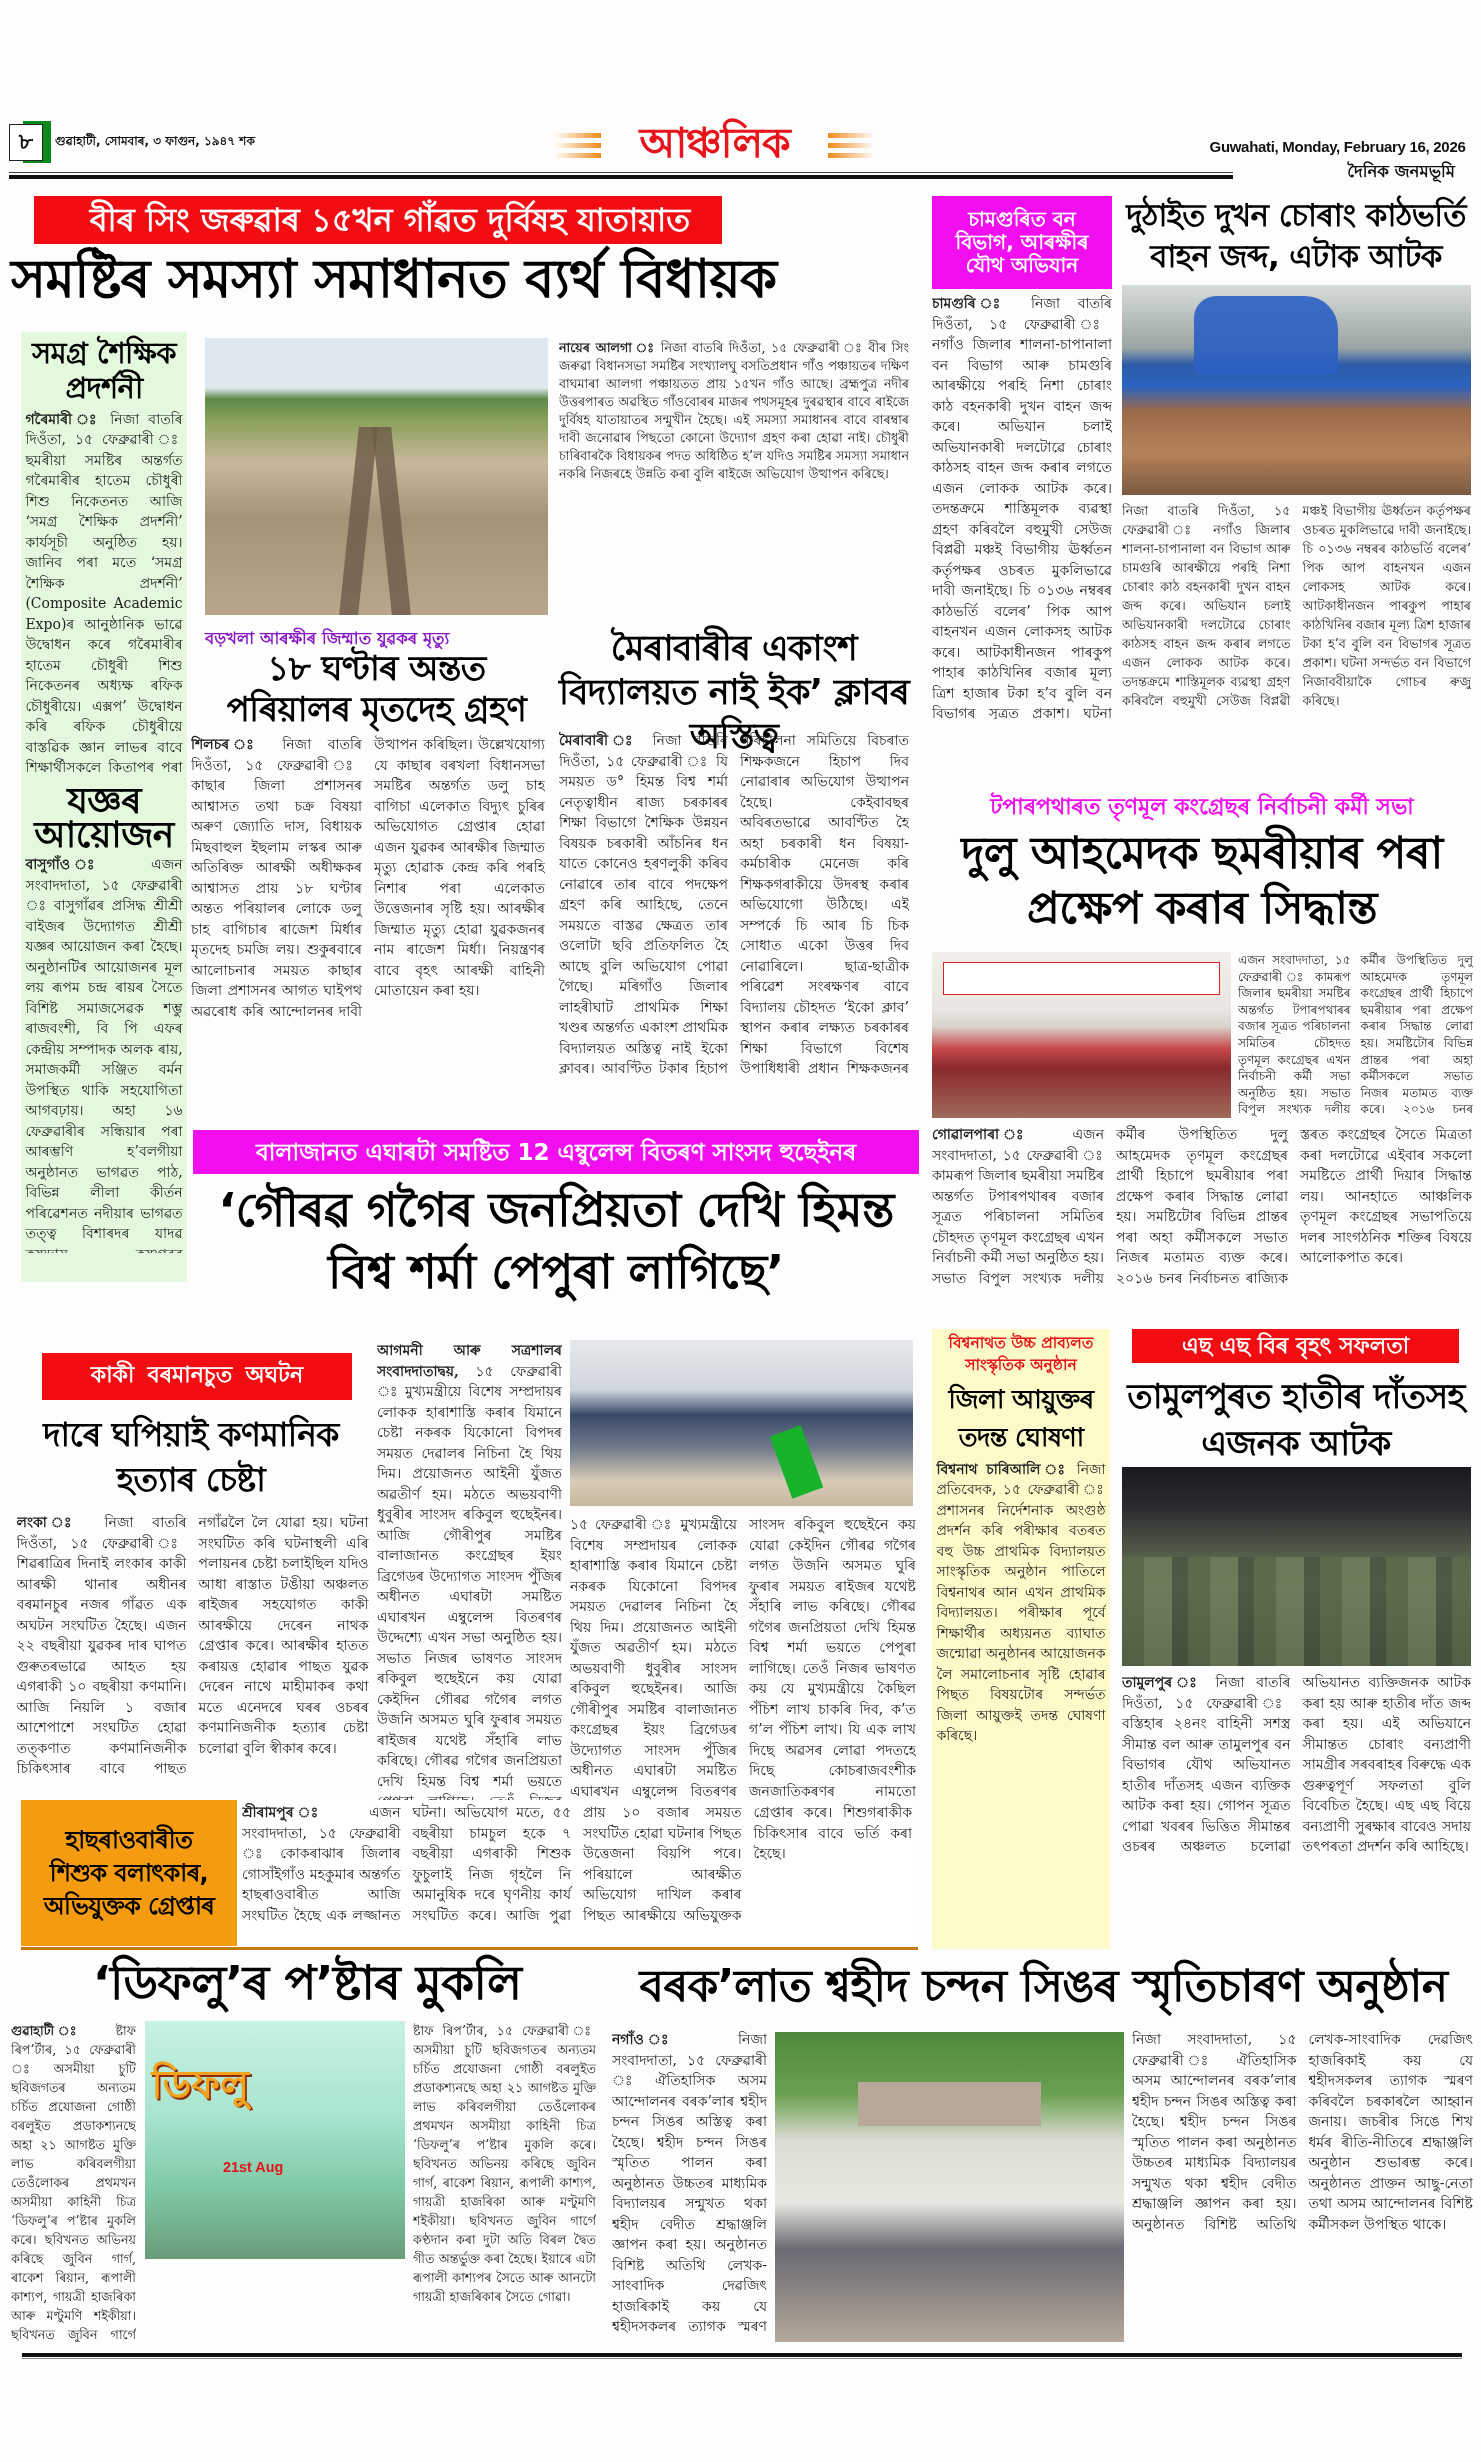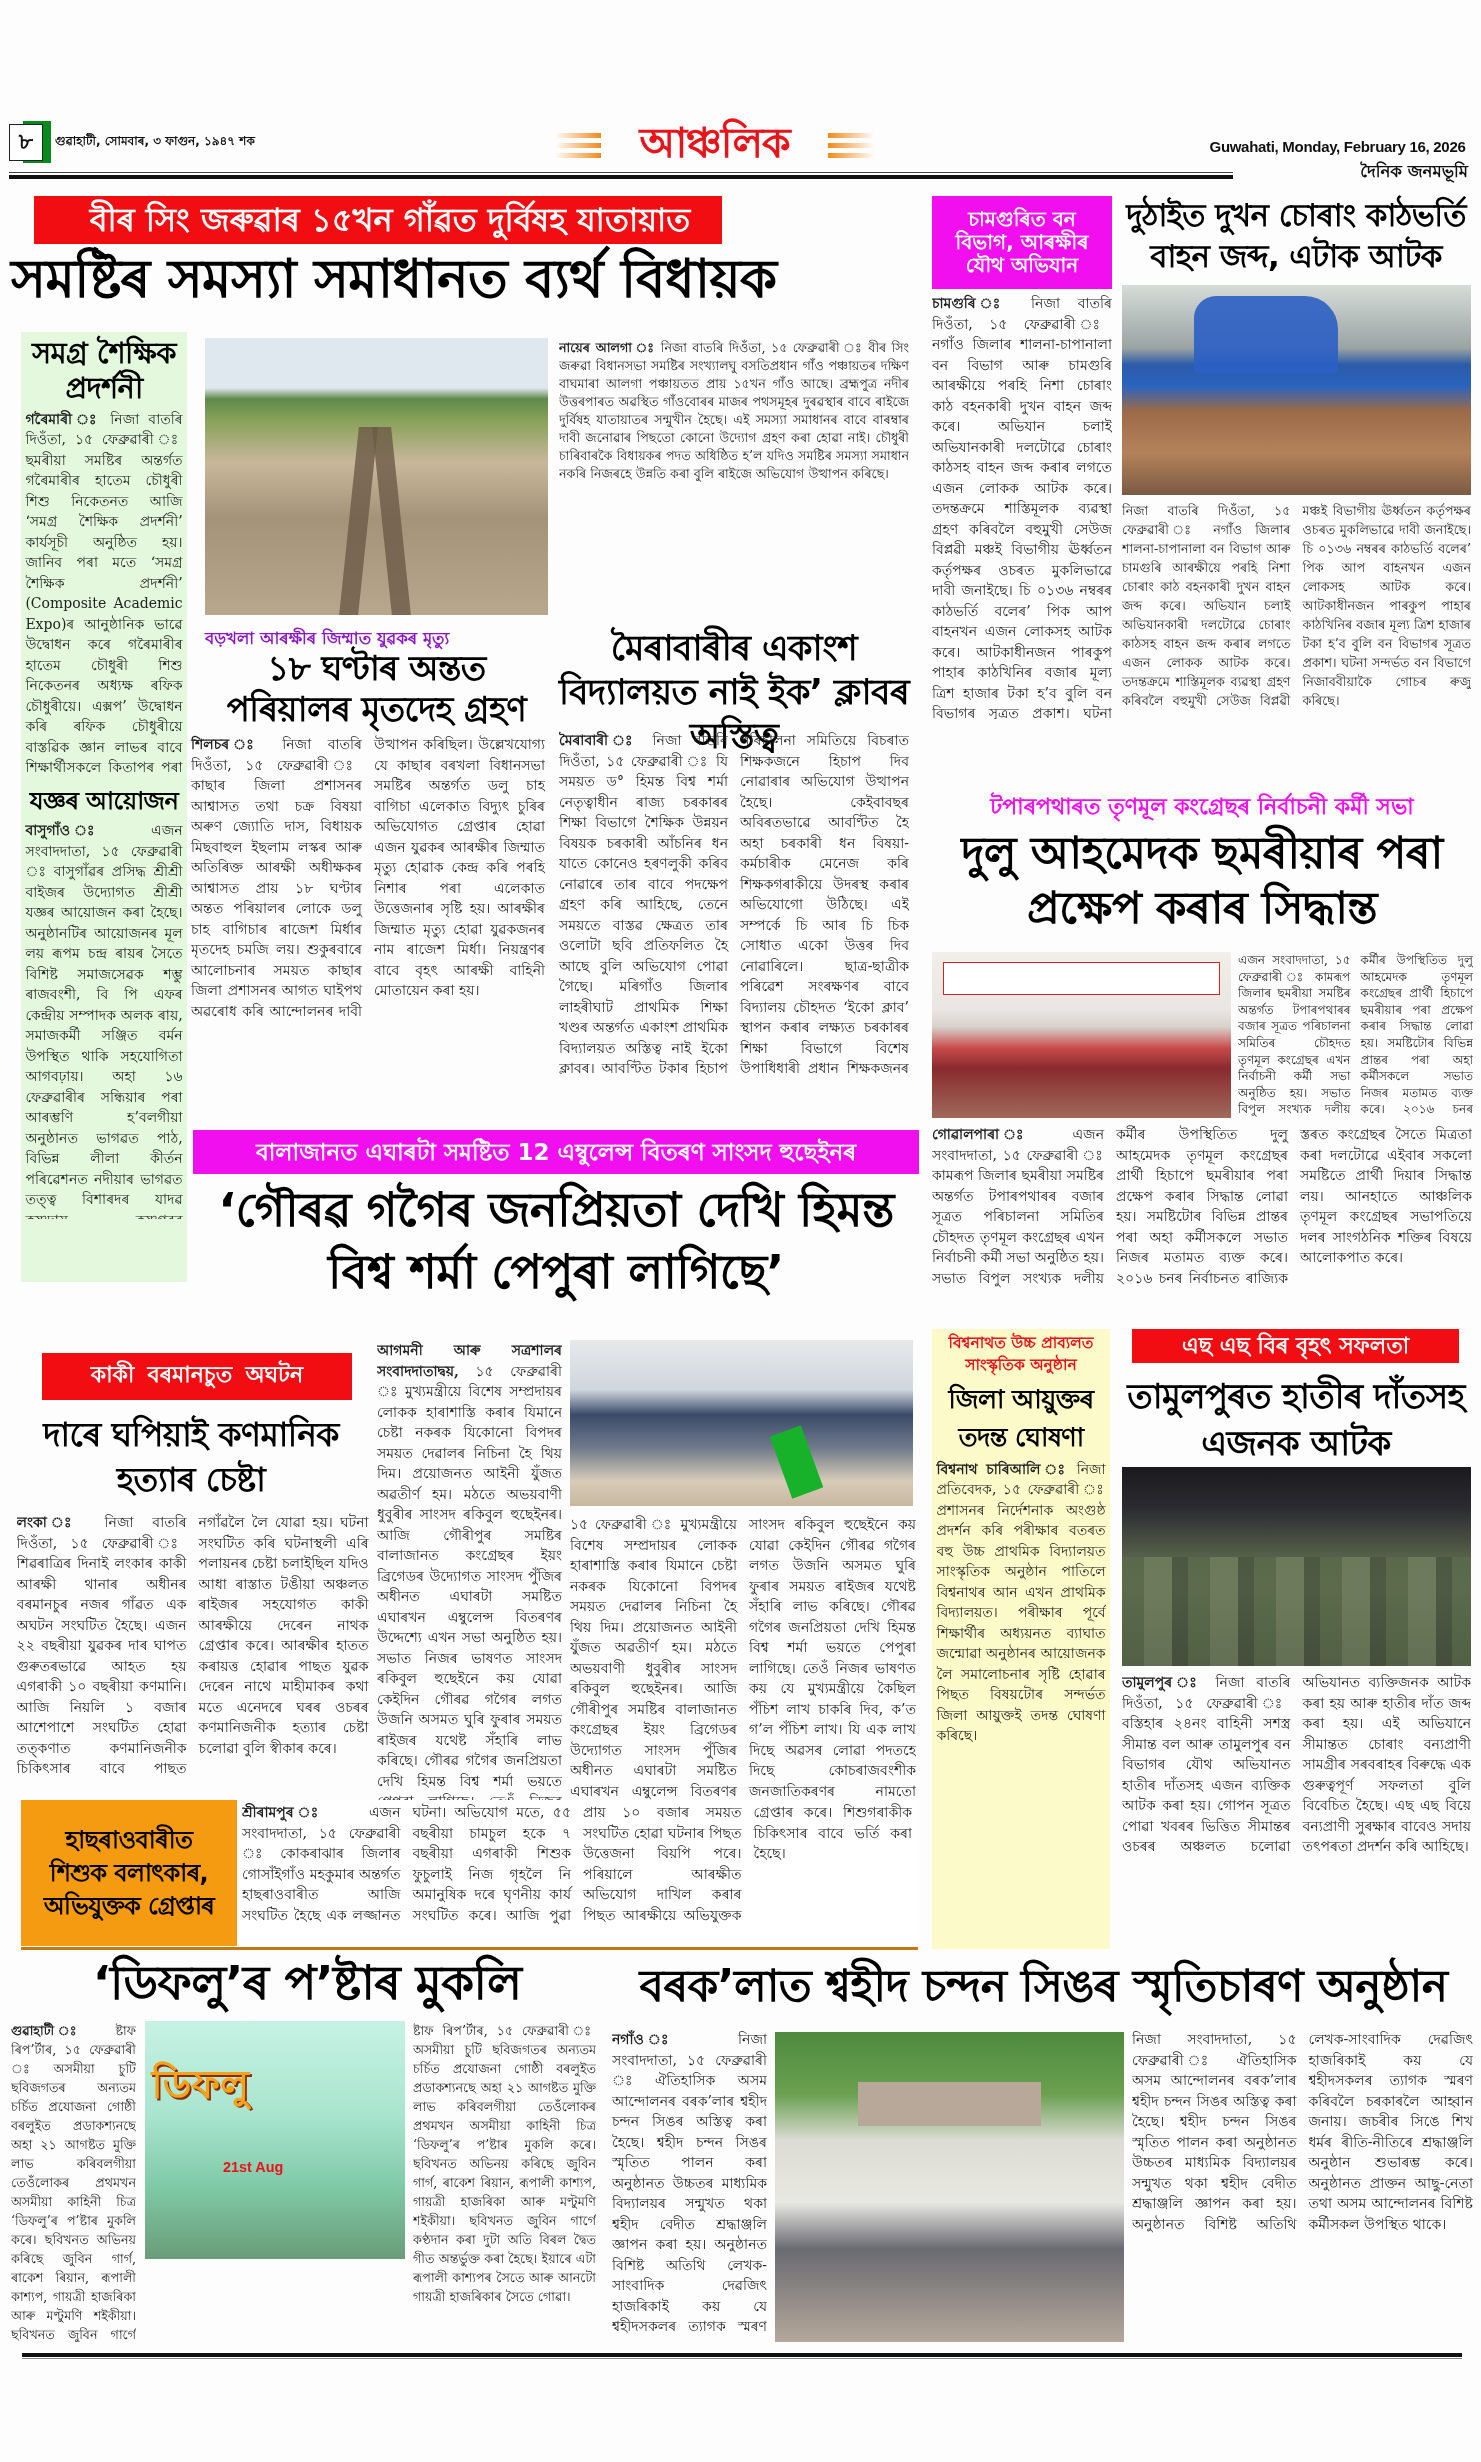--- a/index.html
+++ b/index.html
@@ -28,34 +28,34 @@
       <span style="display:block;width:47px;height:5px;background:linear-gradient(90deg,#fff,#f08a1c);"></span>
     </div>
   <span style="font:bold 41px 'DejaVu Sans',sans-serif;color:#e8141c;letter-spacing:-1.1px;">আঞ্চলিক</span>
   <div style="display:flex;flex-direction:column;gap:5px;">
       <span style="display:block;width:47px;height:5px;background:linear-gradient(90deg,#f08a1c,#fff);"></span>
       <span style="display:block;width:47px;height:5px;background:linear-gradient(90deg,#f08a1c,#fff);"></span>
       <span style="display:block;width:47px;height:5px;background:linear-gradient(90deg,#f08a1c,#fff);"></span>
     </div>
 </div>
 <div class="abs" style="right:15.5px;top:138px;font:bold 15px 'Liberation Sans',sans-serif;color:#111;letter-spacing:-0.3px;">Guwahati, Monday, February 16, 2026</div>
-<div class="abs" style="right:13px;top:159px;font:bold 16.6px 'DejaVu Sans',sans-serif;color:#111;">দৈনিক জনমভূমি</div>
+<div class="abs" style="right:26px;top:159px;font:bold 16.6px 'DejaVu Sans',sans-serif;color:#111;">দৈনিক জনমভূমি</div>
 <div class="abs rule-h" style="left:8.9px;top:175px;width:1224px;height:3.9px;"></div>
 <div class="abs" style="left:8.9px;top:172px;width:1224px;height:1.1px;background:#444;"></div>
 
 <div class="abs banner" style="left:34px;top:196px;width:688px;height:48px;background:#f20d12;font-size:32px;padding-left:24px;">বীৰ সিং জৰুৱাৰ ১৫খন গাঁৱত দুৰ্বিষহ যাতায়াত</div>
 <div class="abs hl" style="left:11px;top:249px;width:731px;height:72px;font-size:53px;white-space:nowrap;">সমষ্টিৰ সমস্যা সমাধানত ব্যৰ্থ বিধায়ক</div>
 
 <div class="abs" style="left:21px;top:332px;width:166px;height:950px;background:#e3f8dc;padding:0 4.4px;">
   <div class="hl" style="font-size:29px;line-height:35px;margin-top:4.4px;">সমগ্ৰ শৈক্ষিক প্ৰদৰ্শনী</div>
   <div class="body-text" style="margin-top:2.2px;max-height:371px;">
     <b>গৰৈমাৰী ঃ</b>
     <span>নিজা বাতৰি দিওঁতা, ১৫ ফেব্ৰুৱাৰী ঃ ছমৰীয়া সমষ্টিৰ অন্তৰ্গত গৰৈমাৰীৰ হাতেম চৌধুৰী শিশু নিকেতনত আজি ‘সমগ্ৰ শৈক্ষিক প্ৰদৰ্শনী’ কাৰ্যসূচী অনুষ্ঠিত হয়। জানিব পৰা মতে ‘সমগ্ৰ শৈক্ষিক প্ৰদৰ্শনী’ (Composite Academic Expo)ৰ আনুষ্ঠানিক ভাৱে উদ্বোধন কৰে গৰৈমাৰীৰ হাতেম চৌধুৰী শিশু নিকেতনৰ অধ্যক্ষ ৰফিক চৌধুৰীয়ে। এক্সপ’ উদ্বোধন কৰি ৰফিক চৌধুৰীয়ে বাস্তৱিক জ্ঞান লাভৰ বাবে শিক্ষাৰ্থীসকলে কিতাপৰ পৰা ওলাই আহি সমাজত কেনেকৈ চলিব পাৰি, বৰ্তমানৰ ওপৰত নিৰ্ভৰ কৰি ভৱিষ্যৎ কেনেকৈ গঢ়িব পাৰি, তাৰ প্ৰতি লক্ষ্য ৰাখি এক্সপ’ৰ আয়োজন কৰা বুলি কয়। ইপিনে সমগ্ৰ শৈক্ষিক প্ৰদৰ্শনী অনুষ্ঠানত শিক্ষাৰ্থীসকলে বিজ্ঞানৰ বিভিন্ন আৰ্হি, হস্তশিল্প, শৈক্ষিক দিশৰ আৰ্হি, খাদ্য সম্ভাৰৰ লগতে আই নাম, জিকিৰ-জাৰী আদি পৰিৱেশন কৰে।</span>
   </div>
-  <div class="hl" style="font-size:24px;line-height:34px;margin-top:4.4px;">যজ্ঞৰ আয়োজন</div>
+  <div class="hl" style="font-size:36px;line-height:34px;margin-top:4.4px;">যজ্ঞৰ আয়োজন</div>
   <div class="body-text" style="margin-top:2.2px;max-height:399px;">
     <b>বাসুগাঁও ঃ</b>
     <span>এজন সংবাদদাতা, ১৫ ফেব্ৰুৱাৰী ঃ বাসুগাঁৱৰ প্ৰসিদ্ধ শ্ৰীশ্ৰী বাইজৰ উদ্যোগত শ্ৰীশ্ৰী যজ্ঞৰ আয়োজন কৰা হৈছে। অনুষ্ঠানটিৰ আয়োজনৰ মূল লয় ৰূপম চন্দ্ৰ ৰায়ৰ সৈতে বিশিষ্ট সমাজসেৱক শম্ভু ৰাজবংশী, বি পি এফৰ কেন্দ্ৰীয় সম্পাদক অলক ৰায়, সমাজকৰ্মী সঞ্জিত বৰ্মন উপস্থিত থাকি সহযোগিতা আগবঢ়ায়। অহা ১৬ ফেব্ৰুৱাৰীৰ সন্ধিয়াৰ পৰা আৰম্ভণি হ’বলগীয়া অনুষ্ঠানত ভাগৱত পাঠ, বিভিন্ন লীলা কীৰ্তন পৰিৱেশনত নদীয়াৰ ভাগৱত তত্ত্ব বিশাৰদৰ যাদৱ কৃষ্ণদাস, কৃষ্ণগৰৰ ৰাখালপাৰ্টৰ কীৰ্তন ৰসময়ী ৰীণা কৰ্মকাৰ উপস্থিত থাকিব।</span>
   </div>
 </div>
 
 <div class="abs photo" style="left:205px;top:338px;width:343px;height:277px;background:linear-gradient(180deg,#dfe8ef 0%,#dfe8ef 18%,#5f8a4a 22%,#8aa25b 30%,#c9b79b 45%,#a59379 65%,#b8a68d 100%);">
   <div style="position:absolute;left:144px;top:89px;width:19px;height:188px;background:#6b5a47;transform:skewX(-6deg);opacity:.8;"></div>
   <div style="position:absolute;left:177px;top:89px;width:19px;height:188px;background:#6b5a47;transform:skewX(6deg);opacity:.8;"></div>
 </div>

